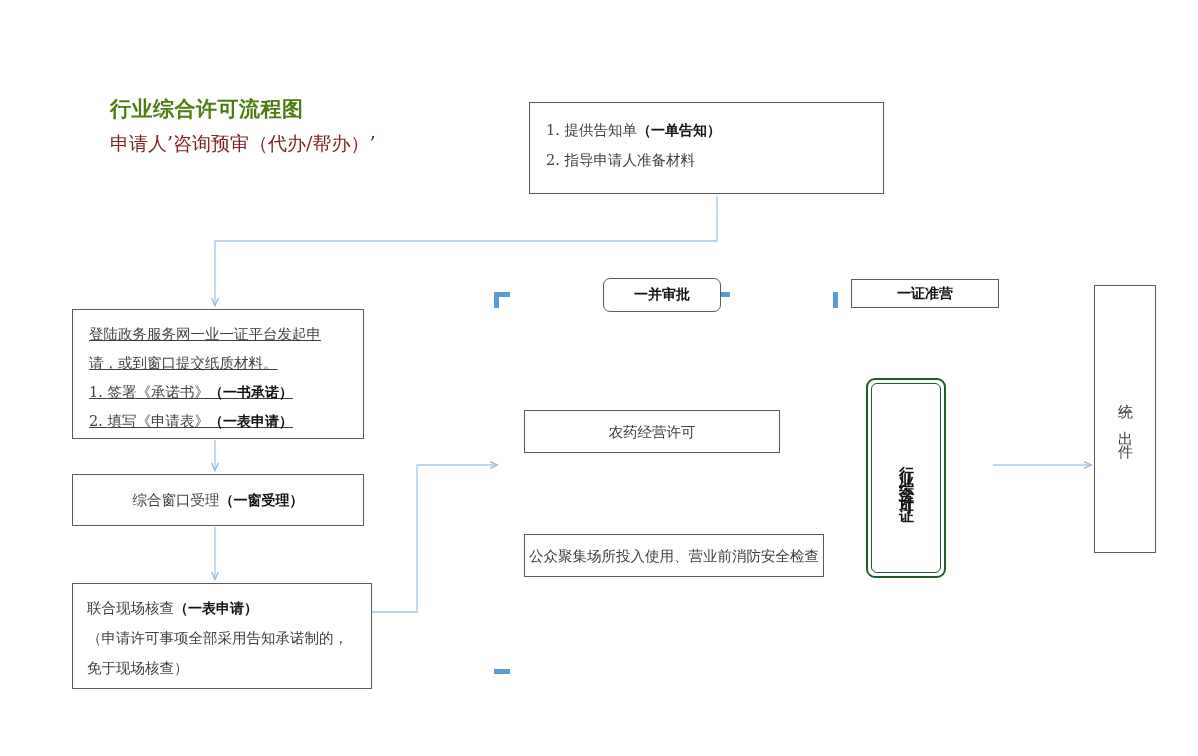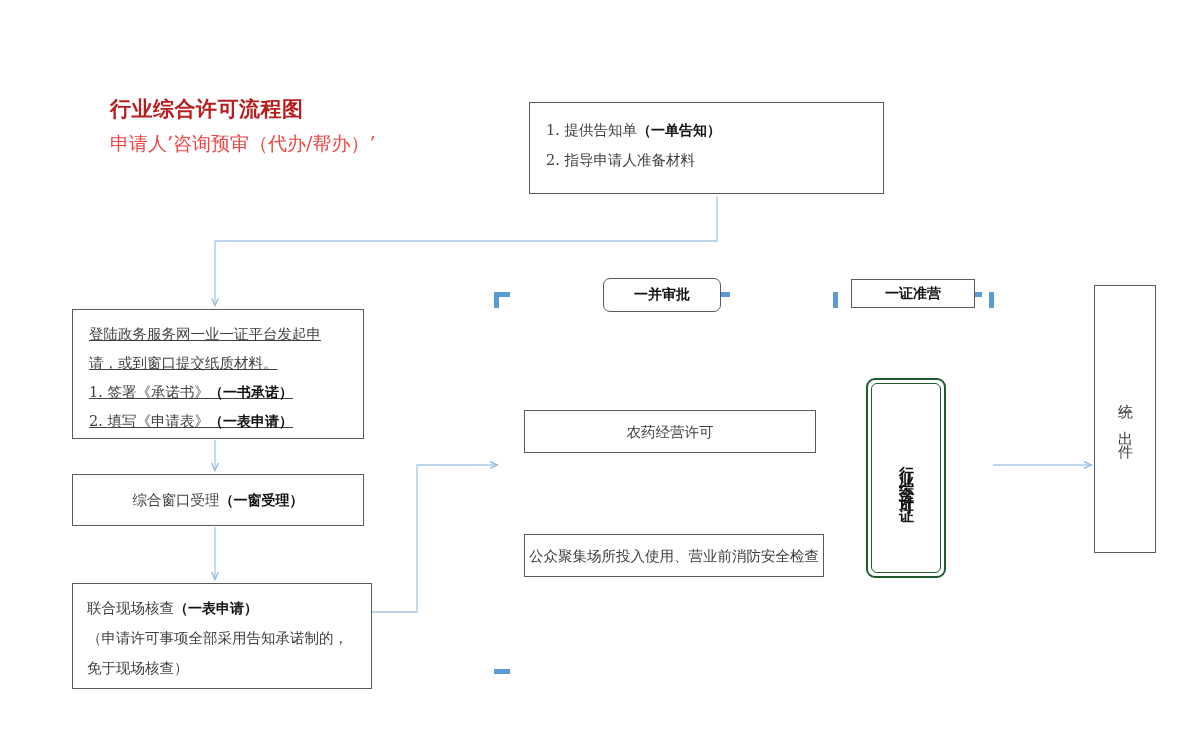--- a/index.html
+++ b/index.html
@@ -19,29 +19,29 @@
     overflow: hidden;
   }
   .abs { position: absolute; }
 
   
   .title-main {
     left: 110px; top: 95px;
     font-family: "DejaVu Sans", "Liberation Sans", sans-serif;
     font-weight: bold;
     font-size: 21px;
-    color: #b91c1c;
+    color: #4d7c0f;
     letter-spacing: 0.5px;
     white-space: nowrap;
   }
   .title-sub {
     left: 110px; top: 131px;
     font-family: "DejaVu Serif", "Liberation Serif", serif;
     font-size: 19px;
-    color: #ef4444;
+    color: #7f1d1d;
     white-space: nowrap;
   }
 
   
   .box {
     border: 1px solid #5a5a5a;
     background: #ffffff;
     box-sizing: border-box;
   }
   .box-txt {
@@ -90,30 +90,30 @@
   #dash-top-left   { left: 494px; top: 292px; width: 120px; }
   #dash-top-mid    { left: 714px; top: 292px; width: 146px; }
   #dash-top-right  { left: 966px; top: 292px; width: 28px; }
   #dash-bottom     { left: 494px; top: 669px; width: 500px; }
   #dash-left       { left: 494px; top: 292px; height: 382px; }
   #dash-divider    { left: 833px; top: 292px; height: 382px; }
   #dash-right      { left: 989px; top: 292px; height: 382px; }
 
   
   #label-approval { left: 603px; top: 278px; width: 118px; height: 34px; border-radius: 7px; }
-  #label-license  { left: 851px; top: 279px; width: 124px; height: 29px; }
+  #label-license  { left: 851px; top: 279px; width: 148px; height: 29px; }
   .label-inner {
     height: 100%;
     display: flex; align-items: center; justify-content: center;
     font-family: "DejaVu Sans", "Liberation Sans", sans-serif;
     font-weight: bold; font-size: 14px; color: #111111; white-space: nowrap;
   }
 
   
-  #permit-box-1 { left: 524px; top: 410px; width: 292px; height: 43px; }
+  #permit-box-1 { left: 524px; top: 410px; width: 256px; height: 43px; }
   #permit-box-2 { left: 524px; top: 534px; width: 300px; height: 43px; }
   .permit-inner {
     height: 100%;
     display: flex; align-items: center; justify-content: center;
     font-size: 14.5px; color: #3f3f3f; white-space: nowrap;
   }
 
   
   #cert-box {
     left: 866px; top: 378px; width: 80px; height: 200px;

